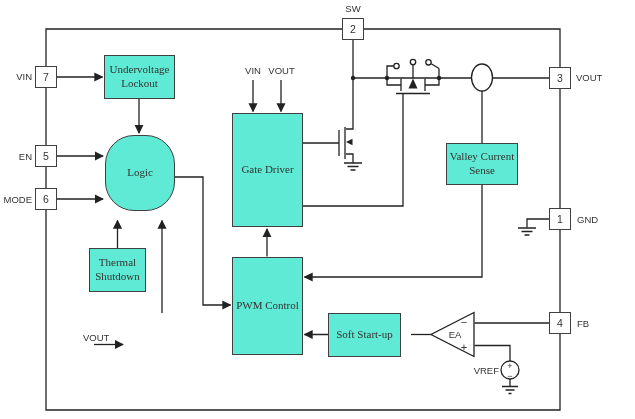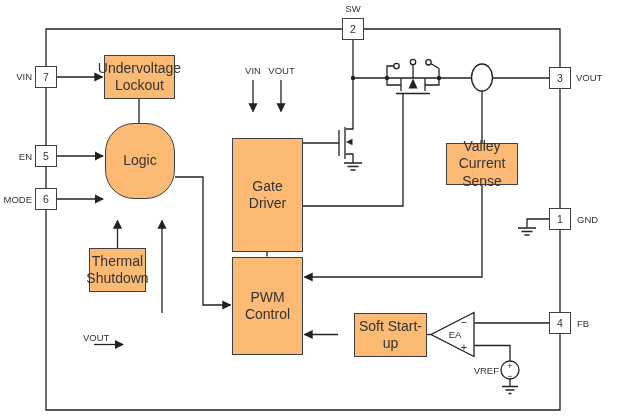--- a/index.html
+++ b/index.html
@@ -3,23 +3,23 @@
 <meta charset="utf-8">
 <style>
   html,body{margin:0;padding:0;background:#ffffff;}
   .canvas{position:relative;width:635px;height:419px;background:#ffffff;
           font-family:"Liberation Sans",sans-serif;overflow:hidden;}
   .canvas svg{position:absolute;left:0;top:0;}
   .w{fill:none;stroke:#222222;stroke-width:1.3px;}
   .sym{fill:#ffffff;stroke:#222222;stroke-width:1.3px;}
   .dot{fill:#222222;stroke:none;}
   .ah{fill:#222222;stroke:none;}
-  .block{position:absolute;box-sizing:border-box;border:1.5px solid #404040;background:#fdba74;
+  .block{position:absolute;box-sizing:border-box;border:1.5px solid #404040;background:#5eead4;
          display:flex;align-items:center;justify-content:center;text-align:center;
-         font-size:14px;line-height:1.25;color:#333333;white-space:pre-line;}
+         font-size:11px;line-height:1.25;color:#333333;white-space:pre-line;font-family:Liberation Serif, serif;}
   .pin{position:absolute;box-sizing:border-box;width:22px;height:22px;border:1.5px solid #404040;
        background:#ffffff;display:flex;align-items:center;justify-content:center;
        font-size:10.5px;color:#333333;}
   text{font-family:"Liberation Sans",sans-serif;font-size:9.5px;fill:#333333;}
   text.sign{font-size:11px;}
   text.small{font-size:9px;}
 </style>
 </head>
 <body>
 
@@ -122,26 +122,26 @@
     <text x="577" y="222.5" text-anchor="start">GND</text>
     <text x="577" y="326.5" text-anchor="start">FB</text>
     <text x="253" y="74" text-anchor="middle">VIN</text>
     <text x="281.5" y="74" text-anchor="middle">VOUT</text>
     <text x="83" y="340.5" text-anchor="start">VOUT</text>
     <text x="499" y="373.5" text-anchor="end">VREF</text>
   </svg>
 
   <div class="block" style="left:104px;top:55px;width:71px;height:44px;">Undervoltage
 Lockout</div>
-  <div class="block" style="left:105px;top:123px;width:70px;height:76px;border-radius:29px;">Logic</div>
-  <div class="block" style="left:232px;top:113px;width:71px;height:114px;margin-top:25px;">Gate Driver</div>
+  <div class="block" style="left:105px;top:135px;width:70px;height:76px;border-radius:29px;">Logic</div>
+  <div class="block" style="left:232px;top:113px;width:71px;height:114px;">Gate Driver</div>
   <div class="block" style="left:89px;top:248px;width:57px;height:44px;text-align:center;">Thermal
 Shutdown</div>
   <div class="block" style="left:232px;top:257px;width:71px;height:98px;">PWM Control</div>
-  <div class="block" style="left:354px;top:313px;width:73px;height:44px;">Soft Start-up</div>
+  <div class="block" style="left:328px;top:313px;width:73px;height:44px;">Soft Start-up</div>
   <div class="block" style="left:446px;top:143px;width:72px;height:42px;">Valley Current
 Sense</div>
 
   <div class="pin" style="left:35px;top:66px;">7</div>
   <div class="pin" style="left:35px;top:145px;">5</div>
   <div class="pin" style="left:35px;top:188px;">6</div>
   <div class="pin" style="left:342px;top:18px;">2</div>
   <div class="pin" style="left:549px;top:67px;">3</div>
   <div class="pin" style="left:549px;top:208px;">1</div>
   <div class="pin" style="left:549px;top:312px;">4</div>

